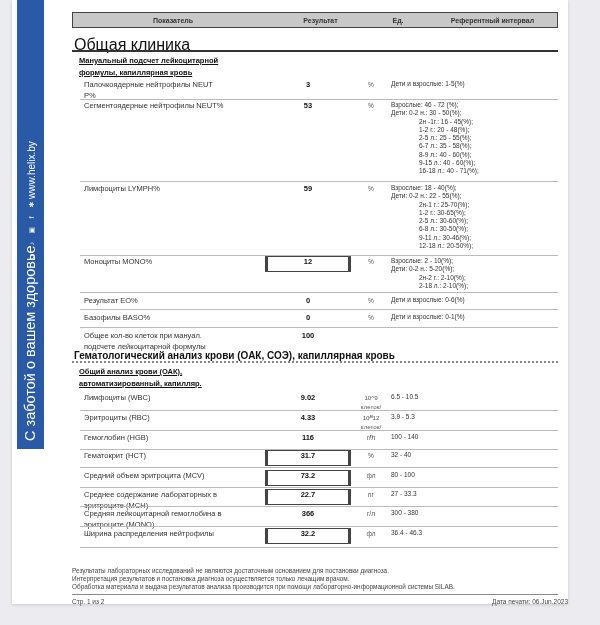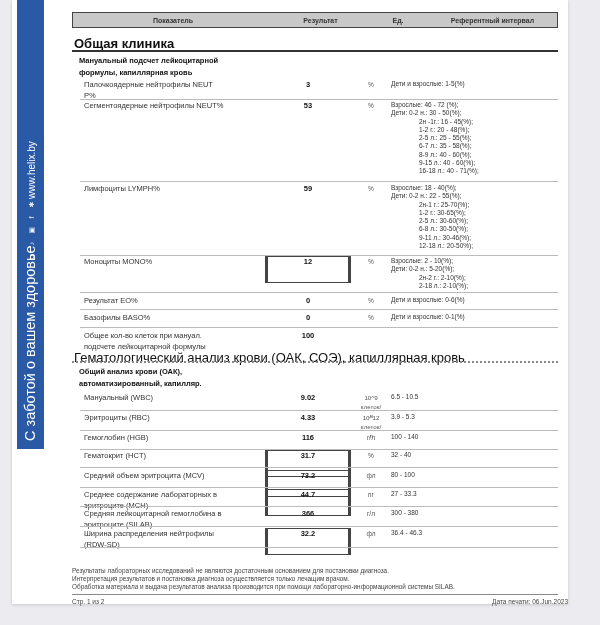--- a/index.html
+++ b/index.html
@@ -8,35 +8,35 @@
   .page { position: absolute; left: 12px; top: 0; width: 556px; height: 604px; background: #fff; box-shadow: 0 1px 3px rgba(0,0,0,0.15); }
   .sidebar { position: absolute; left: 17px; top: 0; width: 27px; height: 449px; background: #2a5aa6; }
   .sidebar .slogan { position: absolute; left: 50%; bottom: 10px; transform-origin: left bottom; transform: rotate(-90deg) translate(0, 50%); white-space: nowrap; color: #fff; font-size: 14.5px; left: 21px; bottom: 8px; transform: rotate(-90deg); transform-origin: 0 100%; }
   .sidebar .url { position: absolute; left: 20px; bottom: 250px; transform: rotate(-90deg); transform-origin: 0 100%; white-space: nowrap; color: #fff; font-size: 10px; }
   .sidebar .icons { position: absolute; left: 8px; top: 200px; width: 12px; display: flex; flex-direction: column-reverse; gap: 4px; align-items: center; }
   .sidebar .icons span { display: block; width: 9px; height: 9px; color: #fff; font-size: 7px; line-height: 9px; text-align: center; transform: rotate(-90deg); opacity: 0.9; }
   .thead { position: absolute; left: 72px; top: 12px; width: 486px; height: 16px; background: #c8c8c8; border: 1.5px solid #444; display: flex; align-items: center; font-size: 7px; font-weight: bold; color: #333; }
   .thead div { text-align: center; }
   .c1 { width: 200px; } .c2 { width: 95px; } .c3 { width: 60px; } .c4 { flex: 1; }
 
-  .sec-title { position: absolute; left: 74px; top: 36px; font-size: 13px; font-weight: bold; color: #111; text-align: right; }
+  .sec-title { position: absolute; left: 74px; top: 36px; font-size: 16px; font-weight: normal; color: #111; text-align: right; }
   .sec-rule { position: absolute; left: 72px; top: 50px; width: 486px; height: 1.5px; background: #333; }
-  .group-title { position: absolute; font-size: 7.5px; font-weight: bold; line-height: 12px; color: #111; }
+  .group-title { position: absolute; font-size: 7.5px; font-weight: bold; line-height: 12px; color: #111; text-decoration: underline; }
 
   .row { position: absolute; left: 80px; width: 478px; font-size: 7.5px; line-height: 10.5px; color: #333; }
   .row .name { position: absolute; left: 4px; top: 0; width: 190px; }
   .row .val { position: absolute; left: 185px; top: 0; width: 86px; text-align: center; font-weight: bold; color: #111; }
-  .row .val.flag { border: 1.5px solid #444; border-left-width: 3px; border-right-width: 3px; height: 27px; top: -1px; line-height: 10px; }
+  .row .val.flag { border: 1.5px solid #444; border-left-width: 3px; border-right-width: 3px; height: 16px; top: -1px; line-height: 10px; }
   .row .unit { position: absolute; left: 280px; top: 0; width: 22px; text-align: center; font-size: 6.5px; color: #555; }
   .row .unit.multi { line-height: 9px; font-size: 6.2px; }
   .row .ref { position: absolute; left: 311px; top: 0; font-size: 6.5px; line-height: 8.3px; color: #333; white-space: nowrap; }
   .row .ref div.ind { padding-left: 28px; }
   .hr { position: absolute; left: 80px; width: 478px; height: 1px; background: #bbb; }
 
-  .hema-title { position: absolute; left: 74px; top: 350px; font-size: 13px; font-weight: normal; color: #111; }
+  .hema-title { position: absolute; left: 74px; top: 350px; font-size: 10px; font-weight: bold; color: #111; }
   .hema-rule { position: absolute; left: 72px; top: 361px; width: 486px; height: 2px; border-top: 2px dotted #888; }
 
   .footer-notes { position: absolute; left: 72px; top: 567px; font-size: 6.4px; line-height: 8px; color: #444; }
   .footer-rule { position: absolute; left: 72px; top: 594px; width: 486px; height: 1px; background: #888; }
   .page-num { position: absolute; left: 72px; top: 598px; font-size: 6.5px; color: #444; }
   .print-date { position: absolute; right: 32px; top: 598px; font-size: 6.5px; color: #444; }
 </style>
 </head>
 <body>
 
@@ -168,21 +168,21 @@
 <div class="hema-title">Гематологический анализ крови (ОАК, СОЭ), капиллярная кровь</div>
 <div class="hema-rule"></div>
 <div class="group-title" style="left:79px; top:366px;">
   <div>Общий анализ крови (ОАК),</div>
   <div>автоматизированный, капилляр.</div>
 </div>
 
 <div id="hema-rows">
     <div class="row" style="top: 393px;">
       <div class="name">
-        <div>Мануальный (WBC)</div>
+        <div>Лимфоциты (WBC)</div>
       </div>
       <div class="val">9.02</div>
       <div class="unit multi">
         <div>10^9</div>
         <div>клеток/л</div>
       </div>
       <div class="ref">6.5 - 10.5</div>
     </div>
     <div class="row" style="top: 413px;">
       <div class="name">
@@ -223,41 +223,40 @@
       <div class="unit">
         <div>фл</div>
       </div>
       <div class="ref">80 - 100</div>
     </div>
     <div class="row" style="top: 490px;">
       <div class="name">
         <div>Среднее содержание лабораторных в</div>
         <div>эритроците (MCH)</div>
       </div>
-      <div class="val flag">44.7</div>
+      <div class="val flag">22.7</div>
       <div class="unit">
         <div>пг</div>
       </div>
       <div class="ref">27 - 33.3</div>
     </div>
     <div class="row" style="top: 509px;">
       <div class="name">
         <div>Средняя лейкоцитарной гемоглобина в</div>
-        <div>эритроците (SILAB)</div>
+        <div>эритроците (MONO)</div>
       </div>
       <div class="val">366</div>
       <div class="unit">
         <div>г/л</div>
       </div>
       <div class="ref">300 - 380</div>
     </div>
     <div class="row" style="top: 529px;">
       <div class="name">
         <div>Ширина распределения нейтрофилы</div>
-        <div>(RDW-SD)</div>
       </div>
       <div class="val flag">32.2</div>
       <div class="unit">
         <div>фл</div>
       </div>
       <div class="ref">36.4 - 46.3</div>
     </div>
     <div class="hr" style="top: 410px;"></div>
     <div class="hr" style="top: 430px;"></div>
     <div class="hr" style="top: 449px;"></div>

